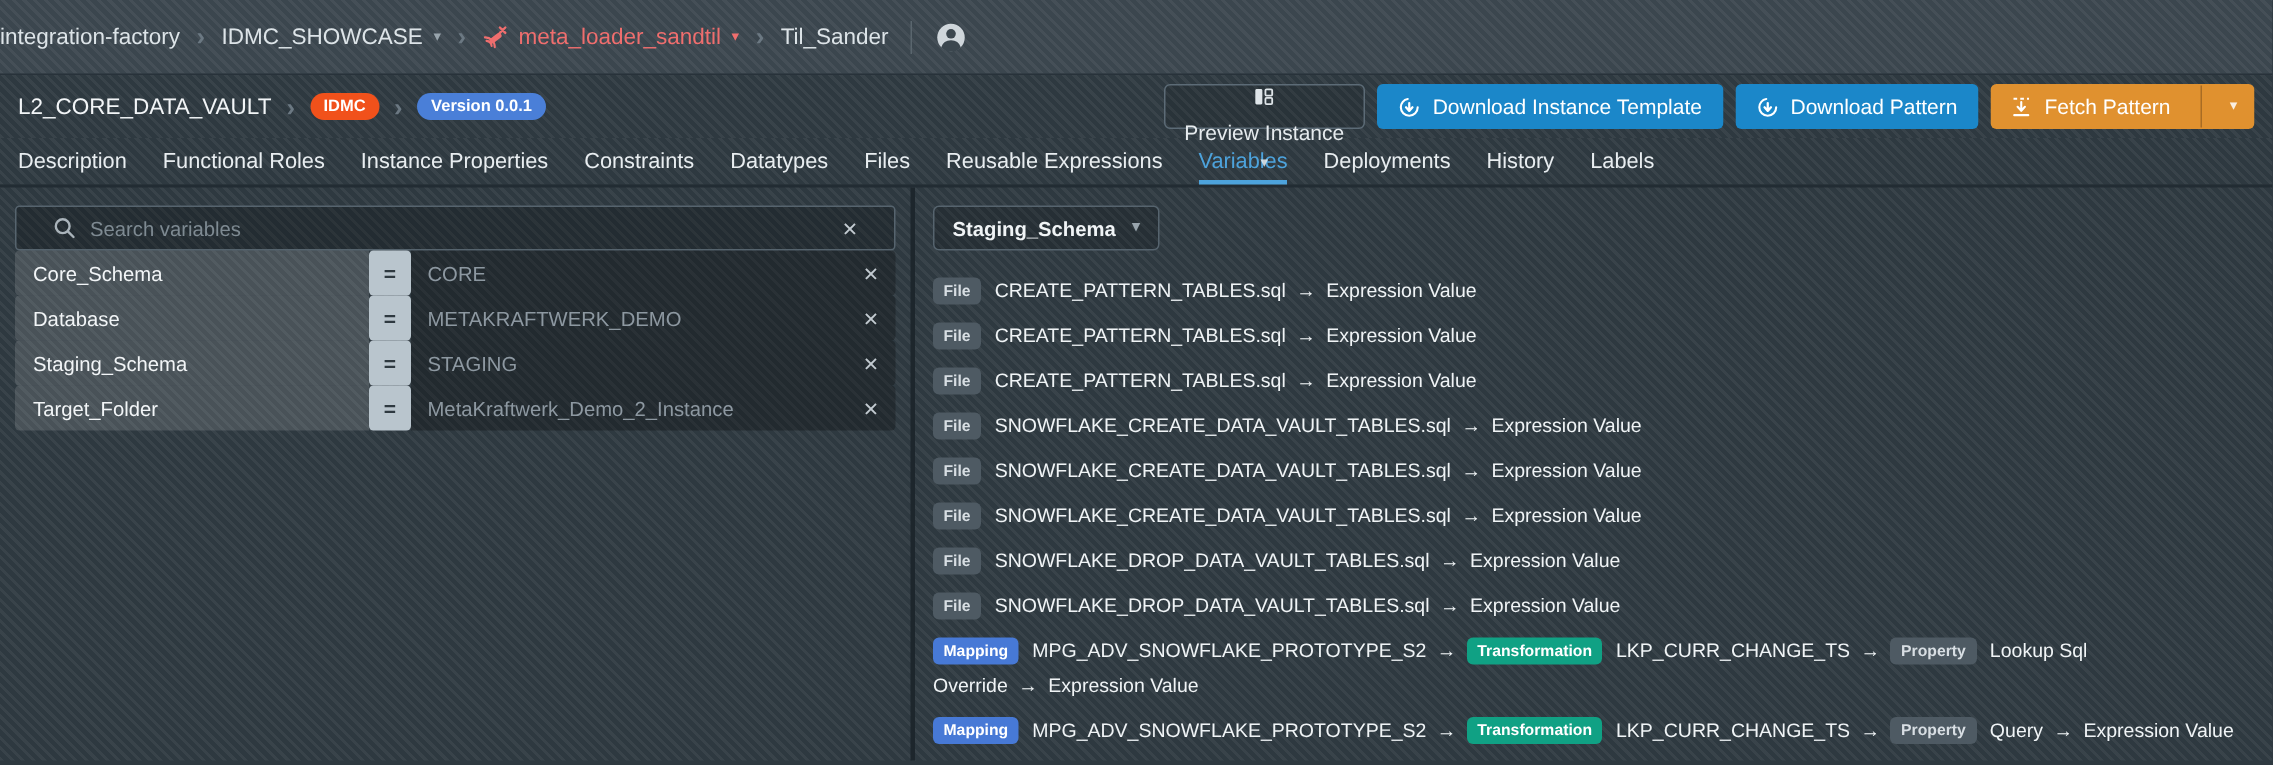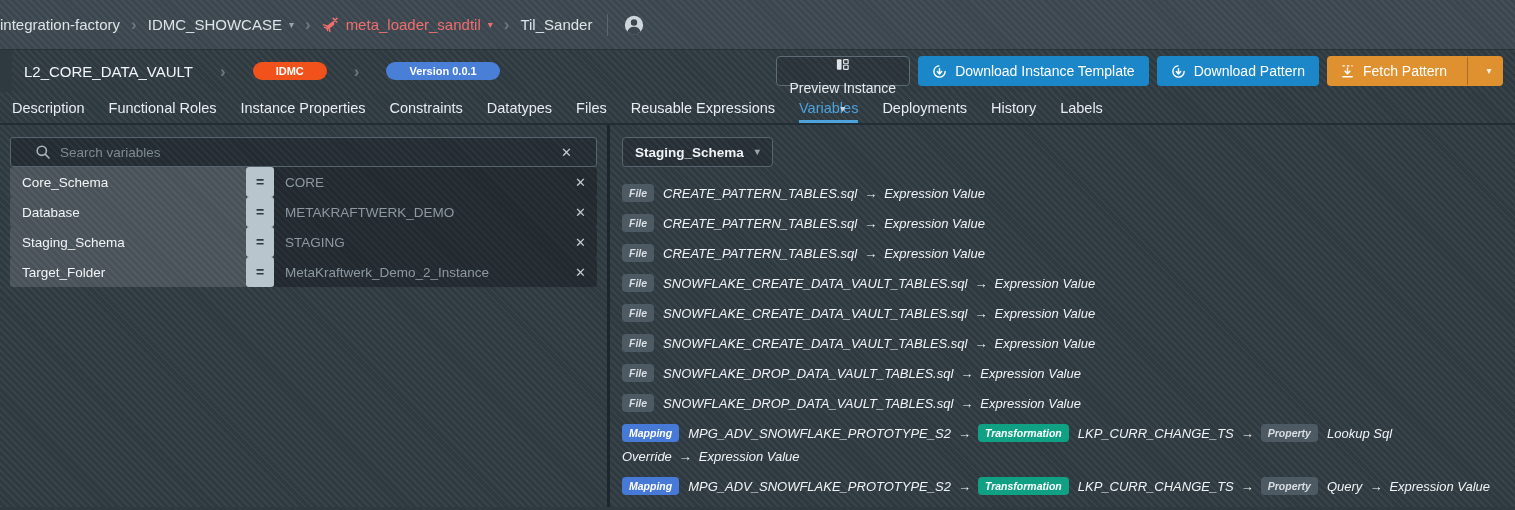--- a/index.html
+++ b/index.html
@@ -21,25 +21,25 @@
     padding-right:18px; gap:9px; font-size:15px; color:#dde4e8;
     border-bottom:1px solid #28323a;
   }
   .crumb { display:inline-flex; align-items:center; gap:7px; cursor:pointer; }
   .chev { color:#6b7882; font-size:17px; font-weight:bold; line-height:1; padding:0 2px; }
   .caret { color:#98a4ac; font-size:10px; line-height:1; }
   .crumb.alert, .crumb.alert .caret { color:#ef6e6e; }
   .top-divider { width:1px; height:22px; background:#5a666e; margin:0 6px; }
   .user-btn { display:flex; align-items:center; cursor:pointer; }
   
-  .header-bar { height:42px; display:flex; align-items:center; padding:0 12px; gap:25px;margin-left:12px; }
+  .header-bar { height:42px; display:flex; align-items:center; padding:0 12px; gap:8px; }
   .page-title { font-size:15px; color:#f2f5f7; }
   .pill-badge {
     font-size:11px; font-weight:bold; color:#fff;
-    padding:3px 23px; border-radius:10px; white-space:nowrap;
+    padding:3px 9px; border-radius:10px; white-space:nowrap;
   }
   .pill-idmc { background:#f1511b; }
   .pill-version { background:#4a7fd8; }
   .header-actions { margin-left:auto; display:flex; gap:8px; align-items:center; }
   .btn {
     height:30px; display:inline-flex; align-items:center; gap:8px;
     padding:0 13px; border-radius:4px; font-size:14px; color:#fff;
     cursor:pointer; white-space:nowrap; border:1px solid transparent;
   }
   .btn-dark { background:rgba(0,0,0,0.10); border-color:#5c6b76; color:#e6ebee;flex-direction:column; }
@@ -92,21 +92,21 @@
   .var-value .close-x { margin-left:auto; }
   
   .schema-dropdown {
     display:inline-flex; align-items:center; gap:11px; height:30px; padding:0 12px;
     background:rgba(0,0,0,0.16); border:1px solid #56646e; border-radius:4px;
     font-size:13.5px; font-weight:bold; color:#f0f4f6; cursor:pointer;
   }
   .usage-list { margin-top:15px; }
   .usage-row {
     font-size:13px; color:#f0f4f6; line-height:23px;
-    margin-bottom:7px; max-width:910px;font-style:italic;
+    margin-bottom:7px; max-width:910px;
   }
   .tag {
     display:inline-block; font-size:10.5px; font-weight:bold;
     padding:2px 7px; border-radius:4px; margin-right:9px;
     vertical-align:1px; line-height:14px;
   }
   .tag-gray { background:#4e5a63; color:#d8dee3; }
   .tag-blue { background:#4779d6; color:#fff; }
   .tag-teal { background:#10a184; color:#fff; }
   .arrow { font-weight:bold; margin:0 7px; color:#f0f4f6; }

